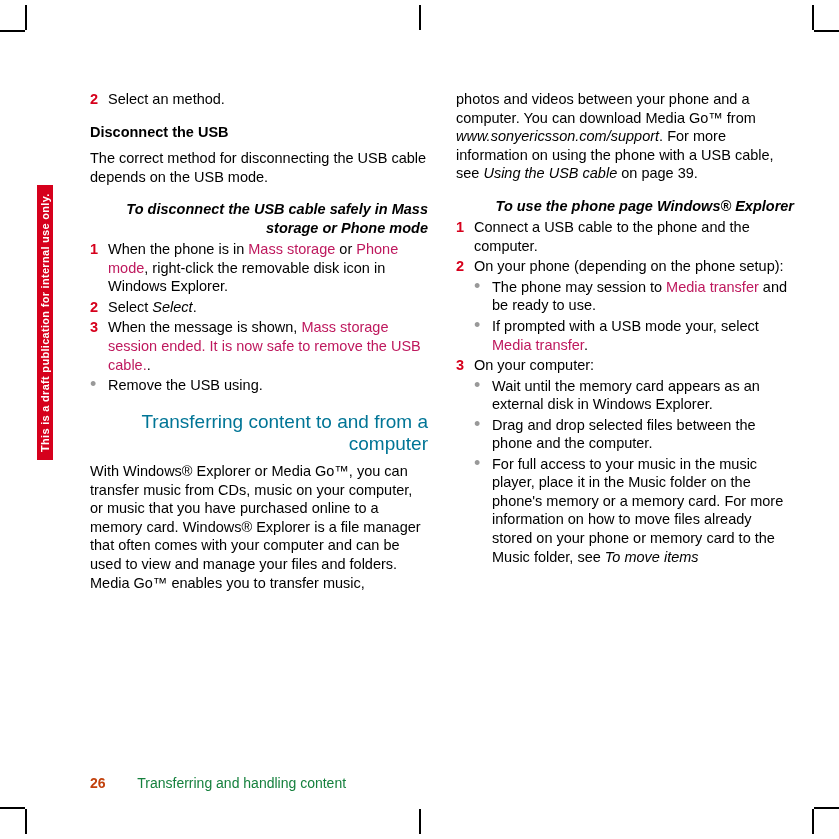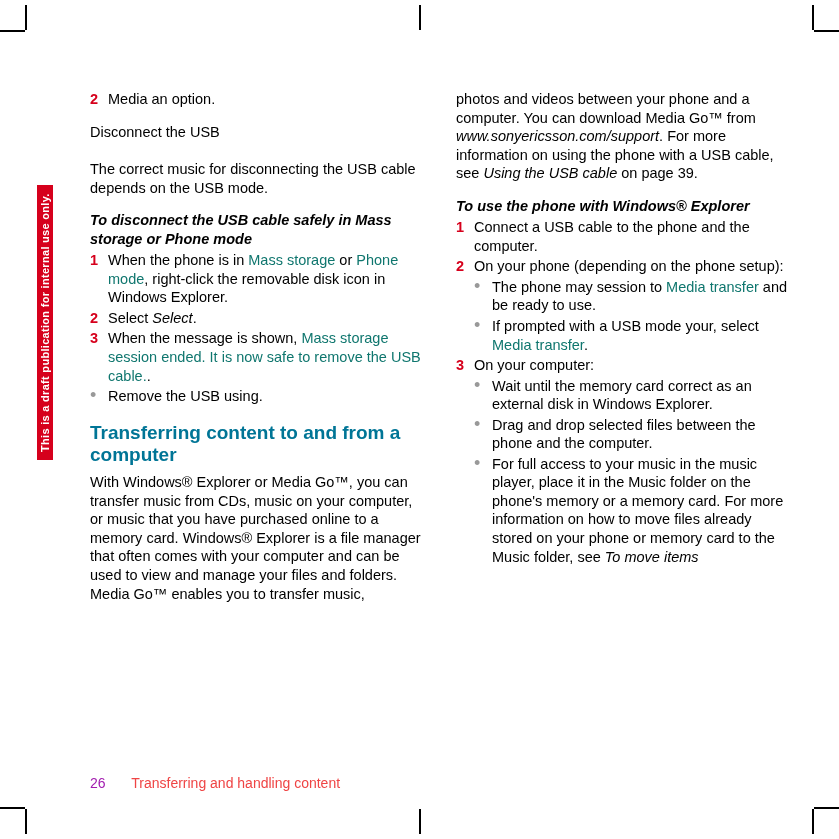--- a/index.html
+++ b/index.html
@@ -81,53 +81,55 @@
       color: #999;
       width: 18px;
       flex-shrink: 0;
       font-size: 18px;
       line-height: 0.9;
     }
     .bullet-text {
       flex: 1;
     }
     .heading-bold {
-      font-weight: normal;
+      font-weight: bold;
       margin-top: 14px;
-      margin-bottom: 19px;
+      margin-bottom: 8px;
     }
     .heading-italic {
       font-style: italic;
       font-weight: bold;
       margin-top: 14px;
       margin-bottom: 3px;
+      text-align: right;
     }
     .section-title {
       color: #007596;
       font-size: 19px;
-      font-weight: bold;
+      font-weight: normal;
       margin-top: 16px;
       margin-bottom: 6px;
       line-height: 1.2;
-    }
-    .teal-text { color: #0f766e; }
+      text-align: right;
+    }
+    .teal-text { color: #be185d; }
     .italic { font-style: italic; }
     .footer {
       position: absolute;
       bottom: 48px;
       left: 90px;
       font-size: 14px;
     }
     .page-num {
-      color: #a21caf;
-      font-weight: normal;
-      margin-right: 22px;
+      color: #c2410c;
+      font-weight: bold;
+      margin-right: 28px;
     }
     .footer-title {
-      color: #ef4444;
+      color: #15803d;
       margin-top: 10px;
     }
     .nested {
       margin-left: 18px;
     }
   </style>
 </head>
 <body>
 
 <div class="crop-mark crop-h crop-tl-h"></div>
@@ -141,25 +143,25 @@
 <div class="crop-mark crop-top-c"></div>
 <div class="crop-mark crop-bot-c"></div>
 
 <div class="draft-label">This is a draft publication for internal use only.</div>
 
 <div class="page">
 
   <div class="column">
     <div class="step">
       <div class="step-num">2</div>
-      <div class="step-text">Media an option.</div>
+      <div class="step-text">Select an method.</div>
     </div>
 
     <div class="heading-bold">Disconnect the USB</div>
-    <div>The correct music for disconnecting the USB cable depends on the USB mode.</div>
+    <div>The correct method for disconnecting the USB cable depends on the USB mode.</div>
 
     <div class="heading-italic">To disconnect the USB cable safely in Mass storage or Phone mode</div>
 
     <div class="step">
       <div class="step-num">1</div>
       <div class="step-text"><span>When the phone is in </span><span class="teal-text">Mass storage</span><span> or </span><span class="teal-text">Phone mode</span><span>, right-click the removable disk icon in Windows Explorer.</span></div>
     </div>
     <div class="step">
       <div class="step-num">2</div>
       <div class="step-text"><span>Select </span><span class="italic">Select</span><span>.</span></div>
@@ -174,21 +176,21 @@
       <div class="bullet-text">Remove the USB using.</div>
     </div>
 
     <div class="section-title">Transferring content to and from a computer</div>
     <div>With Windows® Explorer or Media Go™, you can transfer music from CDs, music on your computer, or music that you have purchased online to a memory card. Windows® Explorer is a file manager that often comes with your computer and can be used to view and manage your files and folders. Media Go™ enables you to transfer music,</div>
   </div>
 
   <div class="column">
     <div><span>photos and videos between your phone and a computer. You can download Media Go™ from </span><span class="italic">www.sonyericsson.com/support</span><span>. For more information on using the phone with a USB cable, see </span><span class="italic">Using the USB cable</span><span> on page 39.</span></div>
 
-    <div class="heading-italic">To use the phone with Windows® Explorer</div>
+    <div class="heading-italic">To use the phone page Windows® Explorer</div>
 
     <div class="step">
       <div class="step-num">1</div>
       <div class="step-text">Connect a USB cable to the phone and the computer.</div>
     </div>
 
     <div class="step">
       <div class="step-num">2</div>
       <div class="step-text">On your phone (depending on the phone setup):</div>
     </div>
@@ -203,21 +205,21 @@
       </div>
     </div>
 
     <div class="step">
       <div class="step-num">3</div>
       <div class="step-text"><span style="font-weight:normal">On your computer:</span></div>
     </div>
     <div class="nested">
       <div class="bullet">
         <div class="bullet-mark">•</div>
-        <div class="bullet-text">Wait until the memory card correct as an external disk in Windows Explorer.</div>
+        <div class="bullet-text">Wait until the memory card appears as an external disk in Windows Explorer.</div>
       </div>
       <div class="bullet">
         <div class="bullet-mark">•</div>
         <div class="bullet-text">Drag and drop selected files between the phone and the computer.</div>
       </div>
       <div class="bullet">
         <div class="bullet-mark">•</div>
         <div class="bullet-text"><span>For full access to your music in the music player, place it in the Music folder on the phone's memory or a memory card. For more information on how to move files already stored on your phone or memory card to the Music folder, see </span><span class="italic">To move items</span></div>
       </div>
     </div>

